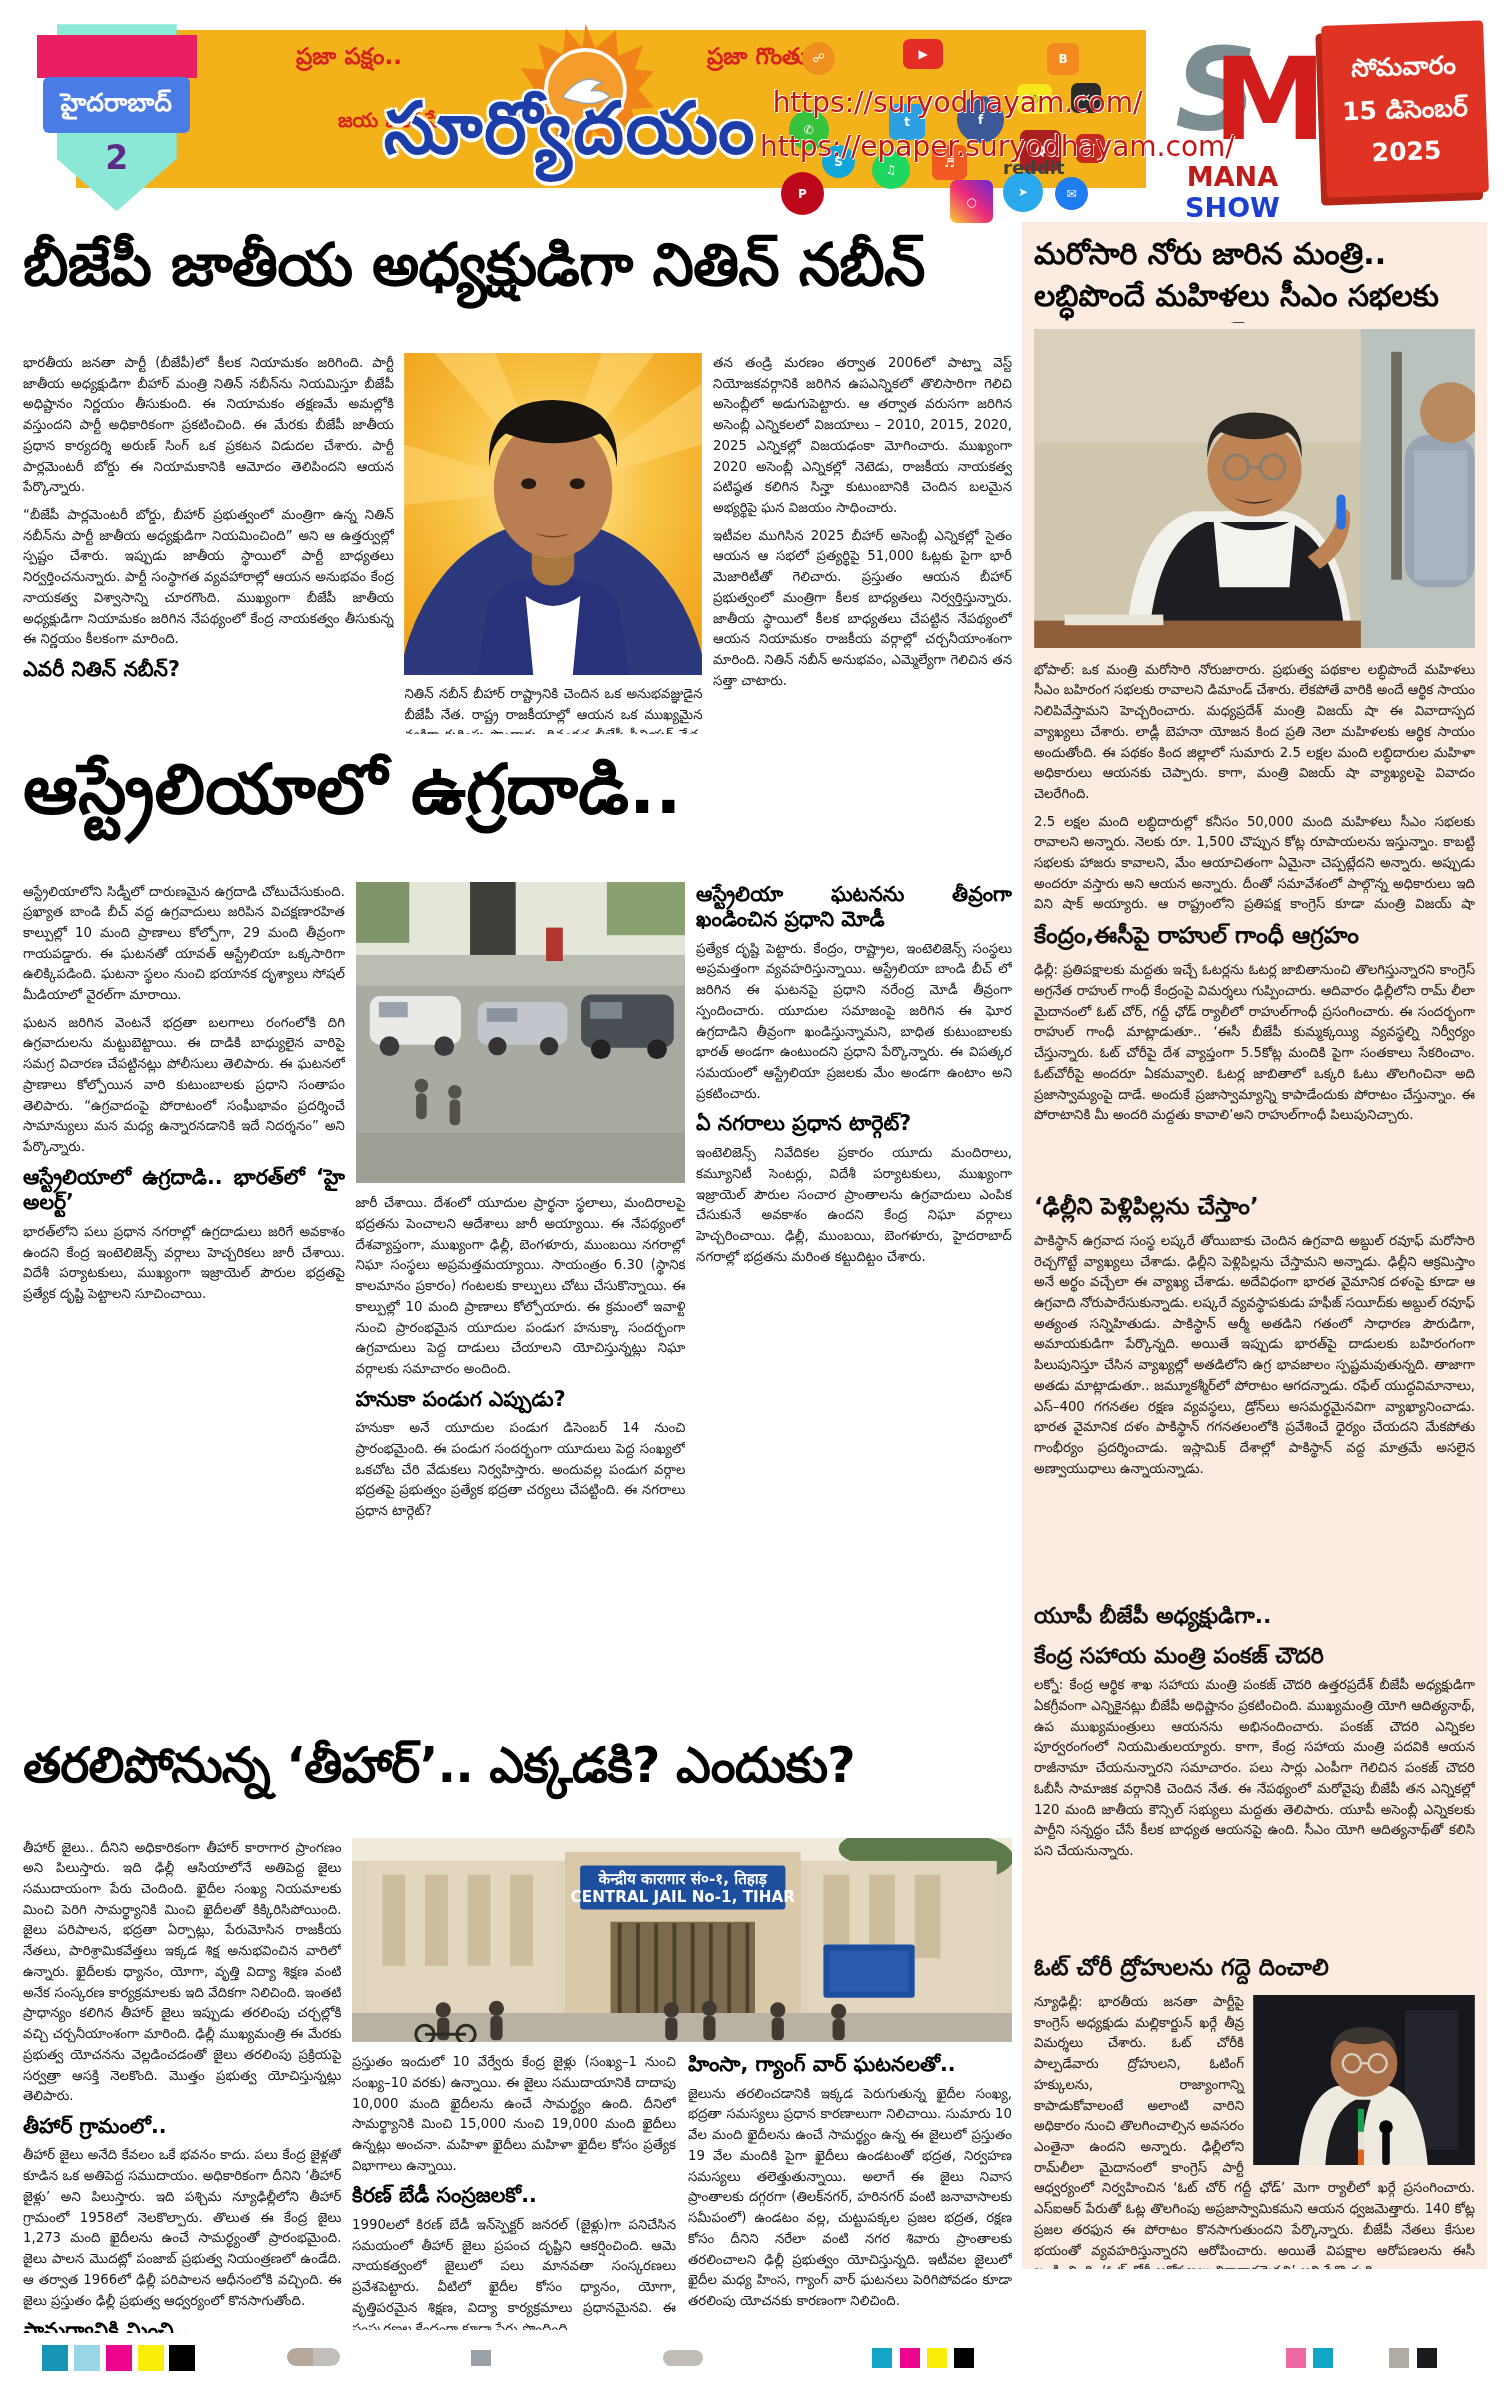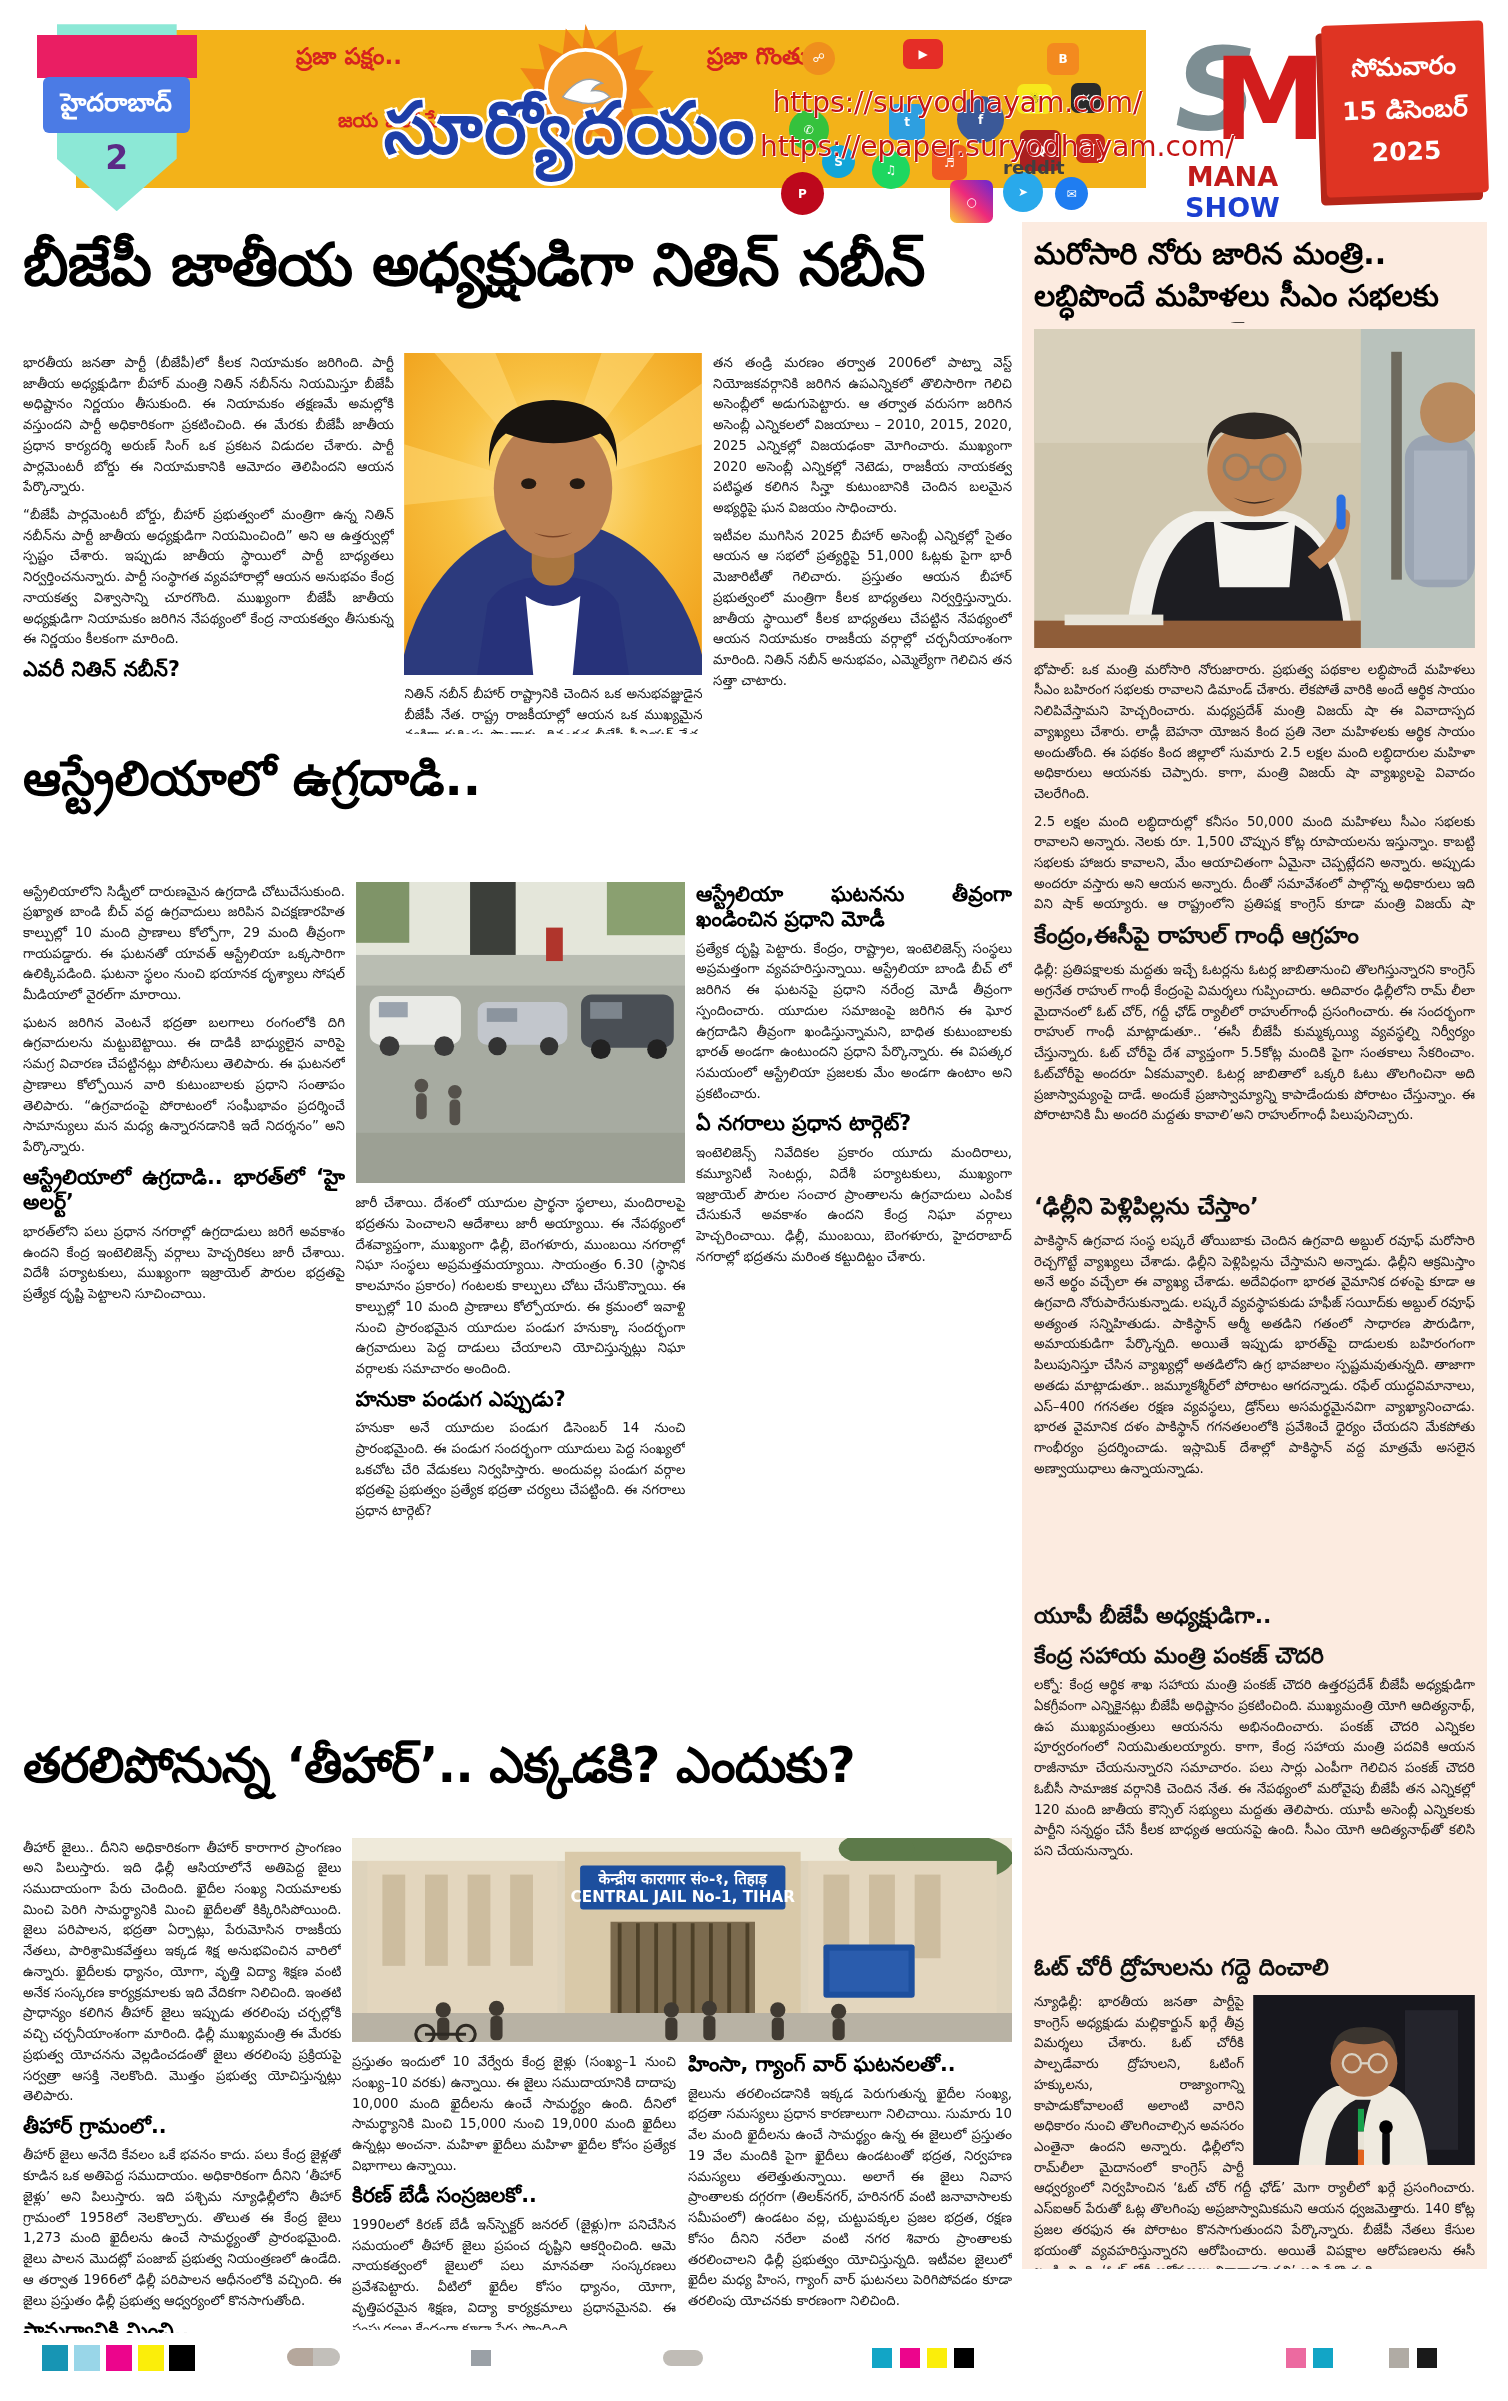--- a/index.html
+++ b/index.html
@@ -47,21 +47,21 @@
   .date-box { position:absolute; left:1301px; top:6px; width:162px; height:172px; background:#df3423; transform:rotate(-2deg); border-radius:4.6px;
     display:flex; flex-direction:column; align-items:center; justify-content:center; gap:7.6px; box-shadow:-6px 7.6px 0 #b52619; }
   .date-box div { color:#ffffff; font-weight:900; font-size:25px; text-align:center; }
 
   
   .left-zone { position:absolute; left:23px; top:222px; width:989px; }
   .right-zone { position:absolute; left:1022px; top:222px; width:465px; height:2047px; background:#fcebe0; padding:10.6px 12px; overflow:hidden; }
 
   .art-headline { font-weight:900; color:#000; line-height:1.1; letter-spacing:-0.8px; }
   .h1a { font-size:59px; height:131px; padding-top:10.6px; }
-  .h1b { font-size:48px; height:143px; padding-top:15px; letter-spacing:0; }
+  .h1b { font-size:69px; height:143px; padding-top:15px; letter-spacing:0; }
   .h1c { font-size:49px; height:116px; padding-top:20px; }
 
   .cols { display:flex; gap:10.6px; }
   .body-text { font-size:13.3px; line-height:1.56; text-align:justify; color:#141414; }
   .body-text p { margin:0 0 6.8px 0; }
   .subhead { font-size:20.5px; font-weight:900; color:#000; margin:6px 0 6px 0; line-height:1.25; }
 
   .a1-row { height:384px; overflow:hidden; }
   .a1-c1 { width:371px; height:100%; overflow:hidden; }
   .a1-mid { width:298px; }

